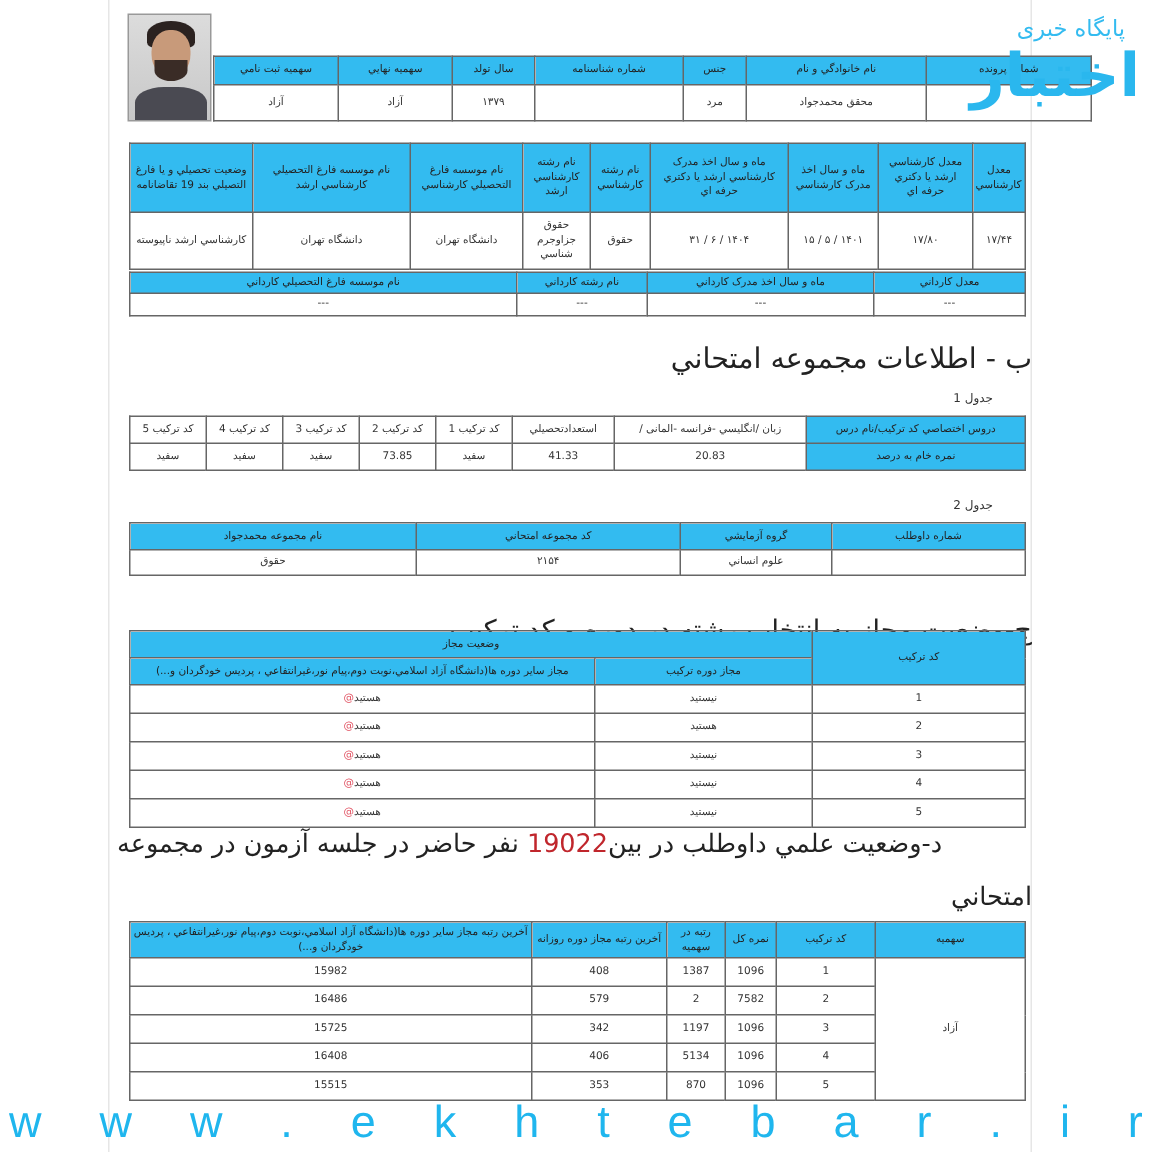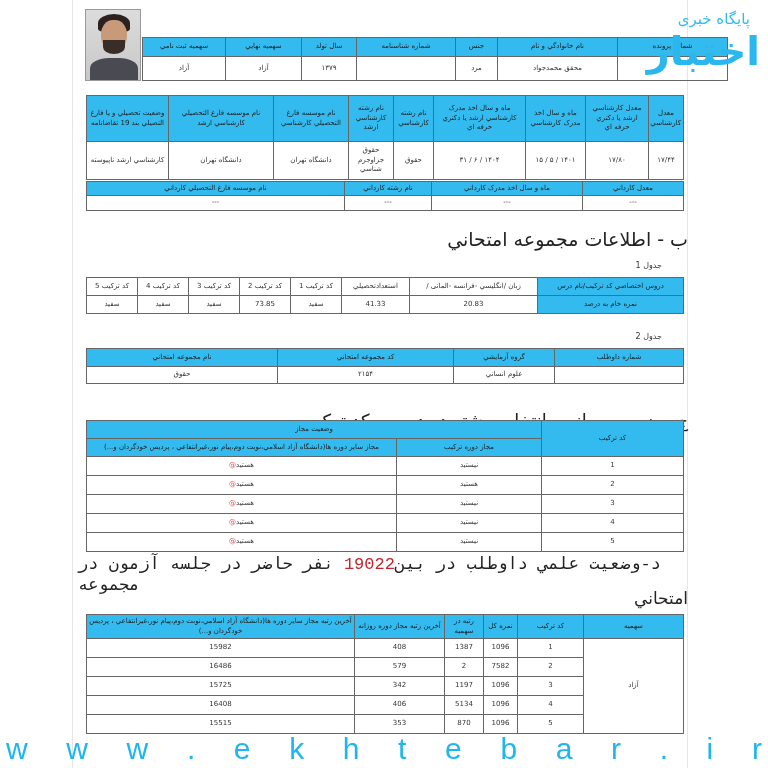--- a/index.html
+++ b/index.html
@@ -187,21 +187,21 @@
     <col style="width:129px">
       <col style="width:101px">
       <col style="width:176px">
       <col style="width:191px">
   </colgroup>
   <tbody>
       <tr style="height:18px">
     <th>شماره داوطلب</th>
     <th>گروه آزمايشي</th>
     <th>كد مجموعه امتحاني</th>
-    <th>نام مجموعه امتحاني</th>
+    <th>نام مجموعه محمدجواد</th>
   </tr>
   <tr style="height:17px">
     <td></td>
     <td>علوم انساني</td>
     <td>۲۱۵۴</td>
     <td>حقوق</td>
   </tr>
 </tbody>
   </table>
 
@@ -243,21 +243,21 @@
     <td><span>هستيد</span><span class="at">@</span></td>
   </tr>
   <tr style="height:19px">
     <td>5</td>
     <td>نيستيد</td>
     <td><span>هستيد</span><span class="at">@</span></td>
   </tr>
 </tbody>
   </table>
 
-<div class="heading" style="right:80px; top:553px; font-size:17px; width:610px;font-family:Liberation Mono, monospace;">
+<div class="heading" style="right:80px; top:553px; font-size:17px; width:610px;">
   <span>د-وضعيت علمي داوطلب در بين</span><span class="red">19022</span><span> نفر حاضر در جلسه آزمون در مجموعه</span>
 </div>
 <div class="heading" style="right:80px; top:588px; font-size:17px;">امتحاني</div>
 
 <table style="left:86px; top:614px; width:597px;">
   <colgroup>
     <col style="width:100px">
       <col style="width:66px">
       <col style="width:34px">
       <col style="width:39px">

